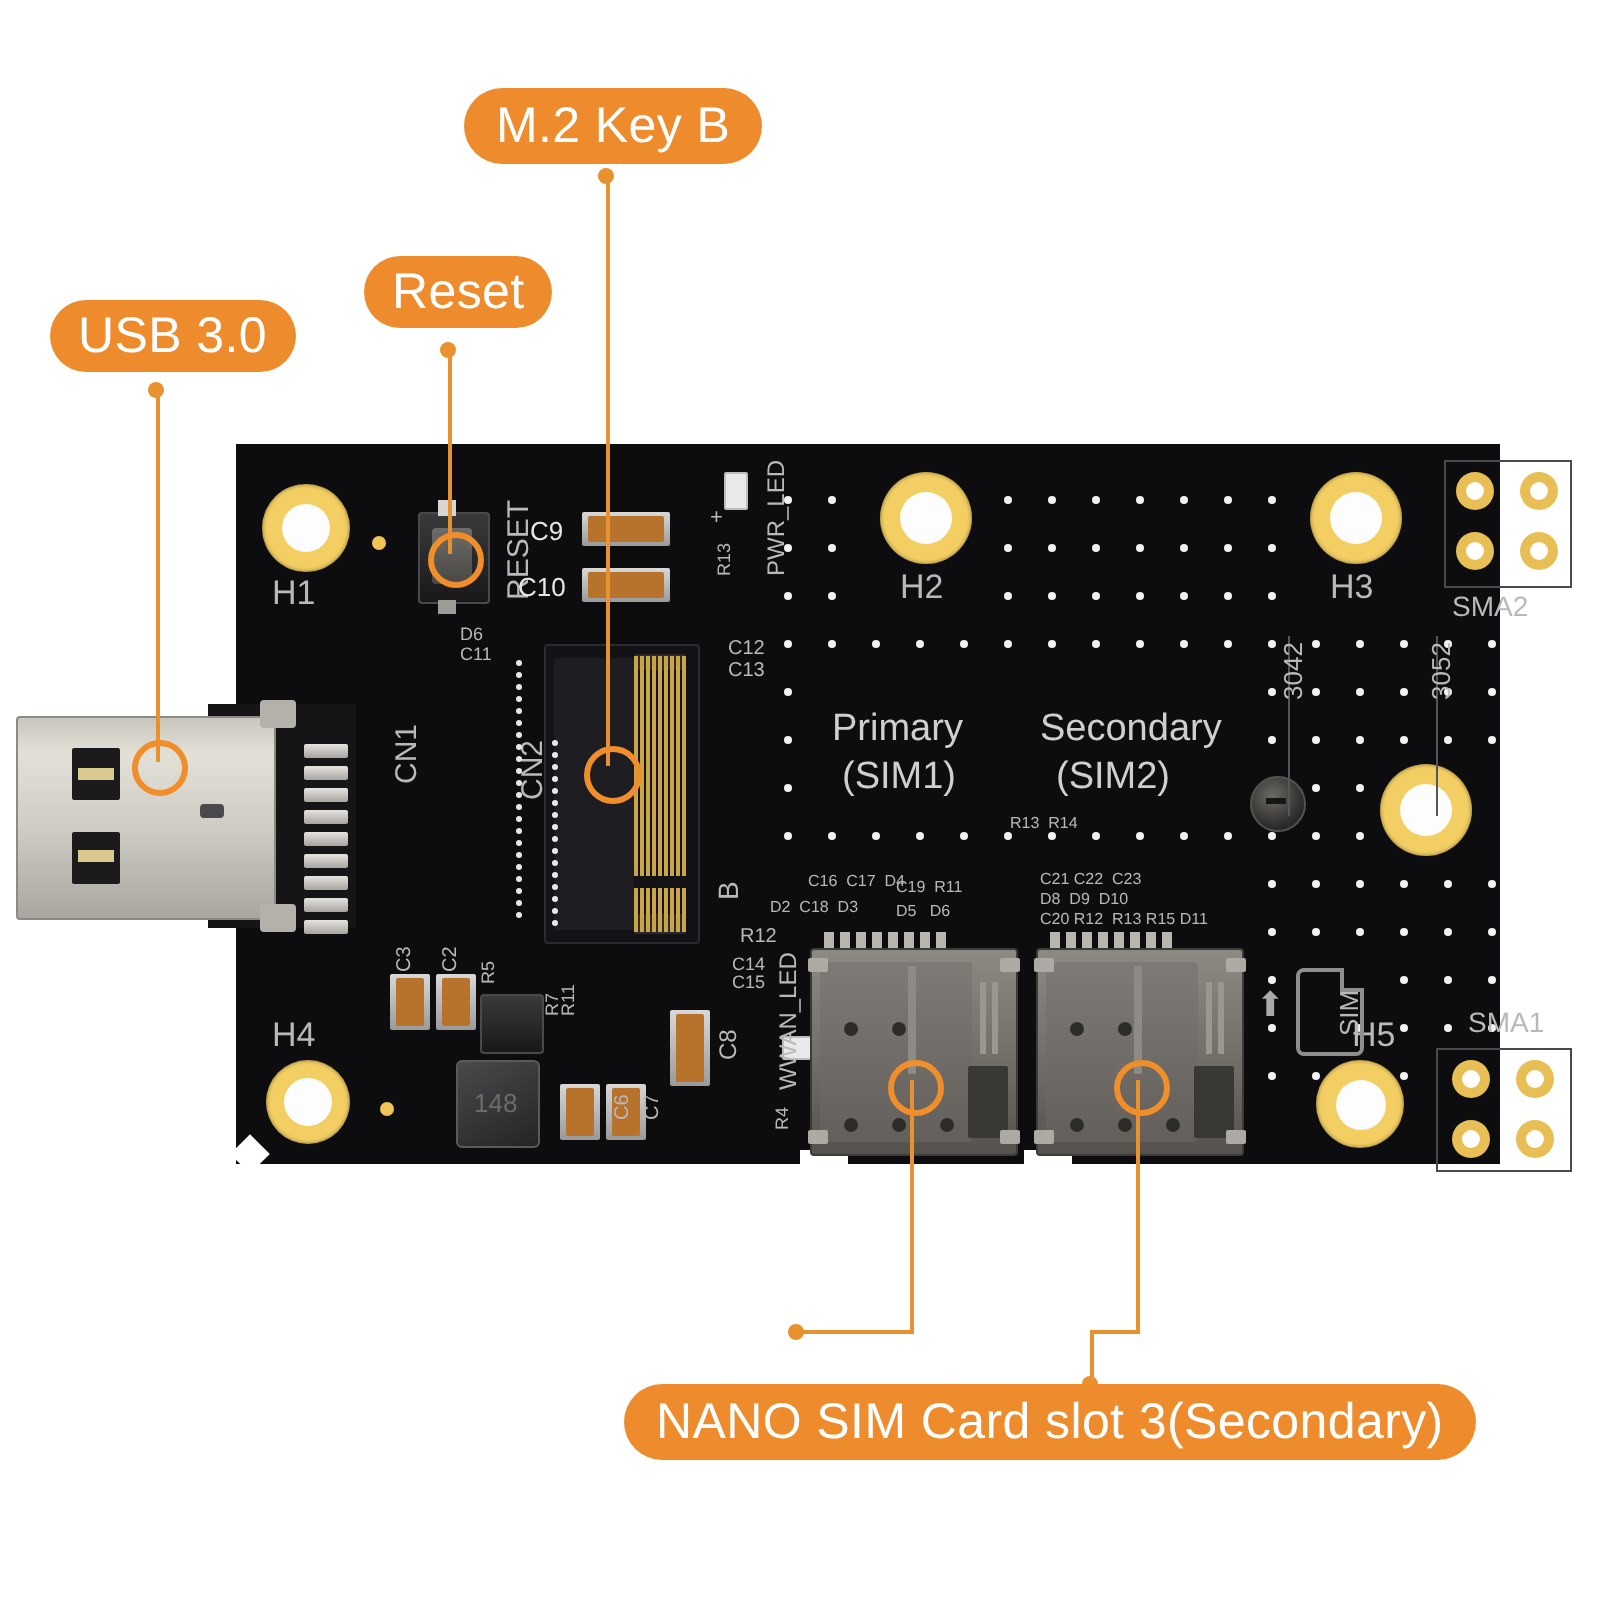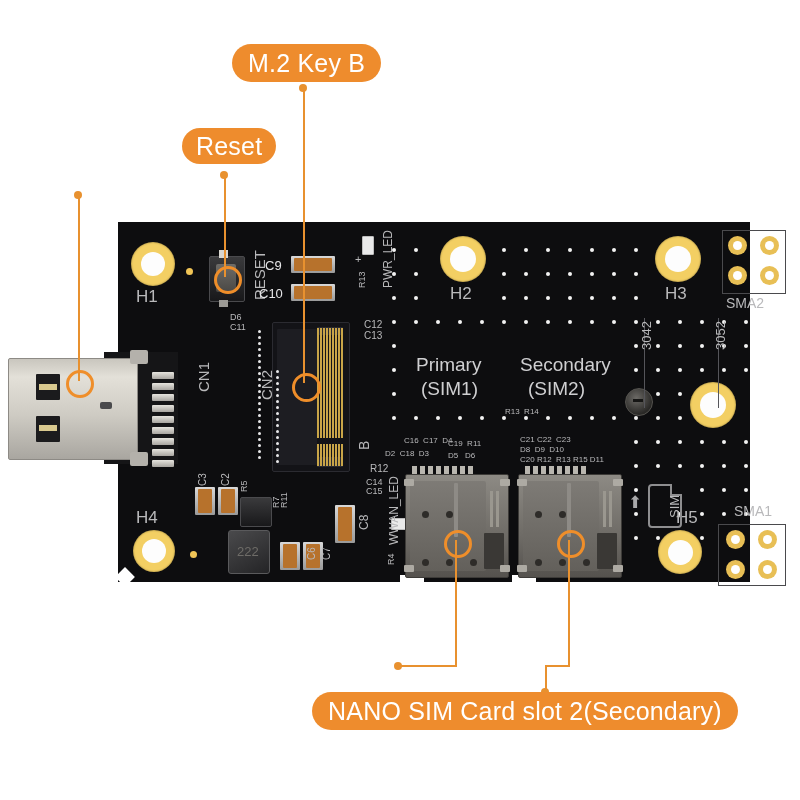--- a/index.html
+++ b/index.html
@@ -395,21 +395,21 @@
   <div class="silk vert" style="left:198px;top:486px;font-size:10px;">C3</div>
   <div class="silk vert" style="left:221px;top:486px;font-size:10px;">C2</div>
   <div class="silk vert" style="left:240px;top:492px;font-size:9px;">R5</div>
 
   <div class="chip" style="left:240px;top:497px;width:30px;height:28px;"></div>
   <div class="silk vert" style="left:262px;top:497px;font-size:11px;"></div>
   <div class="silk vert" style="left:272px;top:508px;font-size:9px;">R7</div>
   <div class="silk vert" style="left:280px;top:508px;font-size:9px;">R11</div>
 
   <div class="ind" style="left:228px;top:530px;width:40px;height:42px;"></div>
-  <div class="silk" style="left:237px;top:545px;font-size:13px;color:#6e6c68;">222</div>
+  <div class="silk" style="left:237px;top:545px;font-size:13px;color:#6e6c68;">148</div>
   <div class="silk vert" style="left:212px;top:556px;font-size:11px;"></div>
 
   <div class="cap" style="left:280px;top:542px;width:20px;height:28px;">
       <b></b>
     </div>
   <div class="cap" style="left:303px;top:542px;width:20px;height:28px;">
       <b></b>
     </div>
   <div class="silk vert" style="left:307px;top:560px;font-size:10px;">C6</div>
   <div class="silk vert" style="left:322px;top:560px;font-size:10px;">C7</div>
@@ -508,28 +508,31 @@
   <div class="lead h" style="left:398px;top:665px;width:59px;"></div>
   <div class="dot" style="left:394px;top:662px;"></div>
   <div class="ring" style="left:444px;top:530px;width:22px;height:22px;"></div>
 
   <div class="lead v" style="left:568px;top:540px;height:126px;"></div>
   <div class="lead h" style="left:545px;top:665px;width:25px;"></div>
   <div class="lead v" style="left:545px;top:665px;height:26px;"></div>
   <div class="dot" style="left:541px;top:688px;"></div>
   <div class="ring" style="left:557px;top:530px;width:22px;height:22px;"></div>
 
+  <div class="pill sm" style="left:25px;top:150px;height:36px;">
+    <span>USB 3.0</span>
+  </div>
   <div class="pill sm" style="left:182px;top:128px;height:36px;">
     <span>Reset</span>
   </div>
   <div class="pill md" style="left:232px;top:44px;height:38px;align-items:center;">
     <span>M.2 Key B</span>
   </div>
   <div class="pill md" style="left:312px;top:692px;height:38px;">
-    <span>NANO SIM Card slot 2(Secondary)</span>
+    <span>NANO SIM Card slot 3(Secondary)</span>
   </div>
 
 <div style="position: absolute; left: 152px; top: 372px; width: 22px; height: 7px; background: linear-gradient(rgb(230, 228, 222), rgb(168, 165, 160)); border-radius: 1px;"></div>
     <div style="position: absolute; left: 152px; top: 383px; width: 22px; height: 7px; background: linear-gradient(rgb(230, 228, 222), rgb(168, 165, 160)); border-radius: 1px;"></div>
     <div style="position: absolute; left: 152px; top: 394px; width: 22px; height: 7px; background: linear-gradient(rgb(230, 228, 222), rgb(168, 165, 160)); border-radius: 1px;"></div>
     <div style="position: absolute; left: 152px; top: 405px; width: 22px; height: 7px; background: linear-gradient(rgb(230, 228, 222), rgb(168, 165, 160)); border-radius: 1px;"></div>
     <div style="position: absolute; left: 152px; top: 416px; width: 22px; height: 7px; background: linear-gradient(rgb(230, 228, 222), rgb(168, 165, 160)); border-radius: 1px;"></div>
     <div style="position: absolute; left: 152px; top: 427px; width: 22px; height: 7px; background: linear-gradient(rgb(230, 228, 222), rgb(168, 165, 160)); border-radius: 1px;"></div>
     <div style="position: absolute; left: 152px; top: 438px; width: 22px; height: 7px; background: linear-gradient(rgb(230, 228, 222), rgb(168, 165, 160)); border-radius: 1px;"></div>
     <div style="position: absolute; left: 152px; top: 449px; width: 22px; height: 7px; background: linear-gradient(rgb(230, 228, 222), rgb(168, 165, 160)); border-radius: 1px;"></div>

